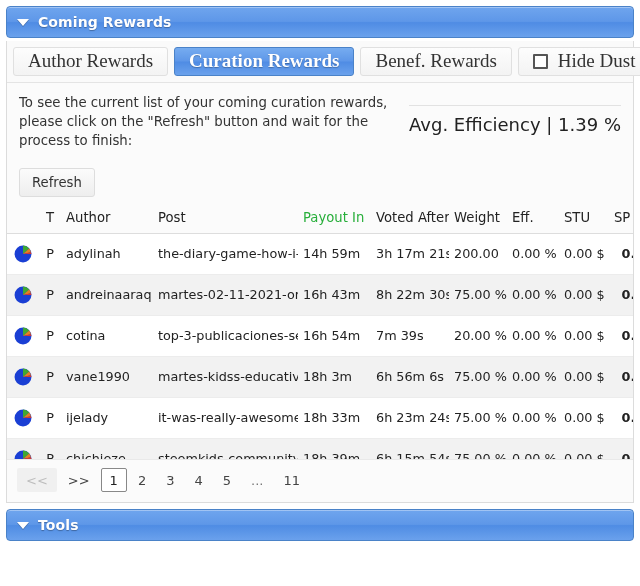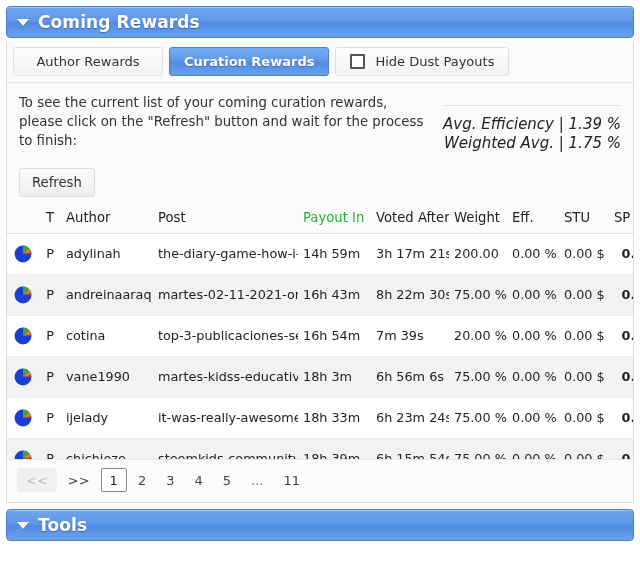--- a/index.html
+++ b/index.html
@@ -31,21 +31,21 @@
   }
   .panel-header .caret {
     width: 0; height: 0;
     border-left: 6px solid transparent;
     border-right: 6px solid transparent;
     border-top: 7px solid #ffffff;
     margin-right: 9px;
     filter: drop-shadow(0 1px 0 rgba(0,0,0,0.25));
   }
   .panel-title {
-    font-size: 17px;
+    font-size: 14px;
     font-weight: bold;
     letter-spacing: 0.1px;
     text-shadow: 0 1px 1px rgba(0,0,0,0.30);
   }
 
   
   .panel-body {
     border: 1px solid #dcdcdc;
     border-top: none;
     background: #fbfbfb;
@@ -64,28 +64,29 @@
     background: #fafafa;
     border-bottom: 1px solid #e4e4e4;
     height: 44px;
   }
   .tab {
     flex: 0 0 auto;
     min-width: 140px;
     display: flex;
     align-items: center;
     justify-content: center;
-    font-size: 13px;
+    font-size: 19px;
     color: #333333;
     background: linear-gradient(to bottom,#fdfdfd,#f3f3f3);
     border: 1px solid #e0e0e0;
     border-radius: 3px;
     padding: 0 14px;
     cursor: pointer;
     white-space: nowrap;
+    font-family: Liberation Serif, serif;
   }
   .tab.wide { min-width: 150px; }
   .tab.active {
     background: linear-gradient(to bottom, #76acf0 0%, #5e97e8 48%, #4f8ce4 52%, #6aa1ec 100%);
     border: 1px solid #4a82c8;
     color: #ffffff;
     font-weight: bold;
     text-shadow: 0 1px 1px rgba(0,0,0,0.28);
   }
   .tab.checkbox-tab {
@@ -139,25 +140,24 @@
   .sp-usd {
     font-size: 12.8px;
     color: #7a7a7a;
     margin-top: 3px;
   }
   .divider {
     border-top: 1px solid #e2e2e2;
     margin: 11px 0 9px 0;
   }
   .stat-line {
-    font-size: 15px;
+    font-size: 18px;
     color: #222222;
     line-height: 19px;
     white-space: nowrap;
-    font-style: italic;
   }
 
   
   .table-wrap { flex: 1 1 auto; padding: 0 0 0 0; overflow: hidden; }
   table.rewards {
     width: 100%;
     border-collapse: collapse;
     table-layout: fixed;
     font-size: 12.8px;
   }
@@ -244,35 +244,37 @@
 
   <div class="panel-body">
 
     <div class="tabstrip">
       <div class="tab wide">
         <span>Author Rewards</span>
       </div>
       <div class="tab wide active">
         <span>Curation Rewards</span>
       </div>
+      <div class="tab wide">
+        <span>Benef. Rewards</span>
+      </div>
       <div class="tab checkbox-tab">
         <span class="checkbox"></span>
         <span>Hide Dust Payouts</span>
       </div>
     </div>
 
     <div class="info-row">
       <div class="info-left">
         <div class="info-text">To see the current list of your coming curation rewards, please click on the "Refresh" button and wait for the process to finish:</div>
         <div class="refresh-btn">Refresh</div>
       </div>
       <div class="info-right">
         <div class="divider"></div>
         <div class="stat-line">Avg. Efficiency | 1.39 %</div>
-        <div class="stat-line">Weighted Avg. | 1.75 %</div>
       </div>
     </div>
 
     <div class="table-wrap">
       <table class="rewards">
         <colgroup>
           <col class="col-icon">
             <col class="col-t">
             <col class="col-author">
             <col class="col-post">

